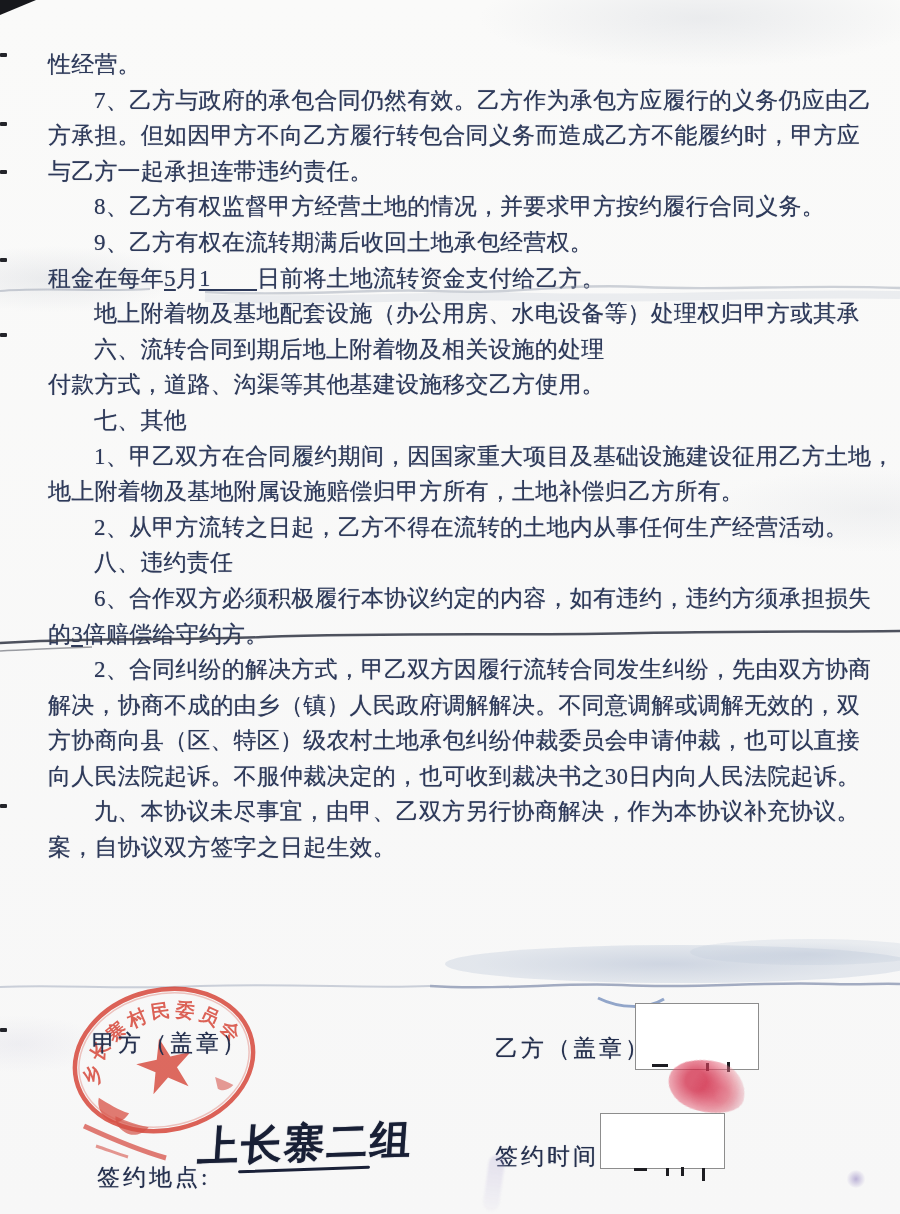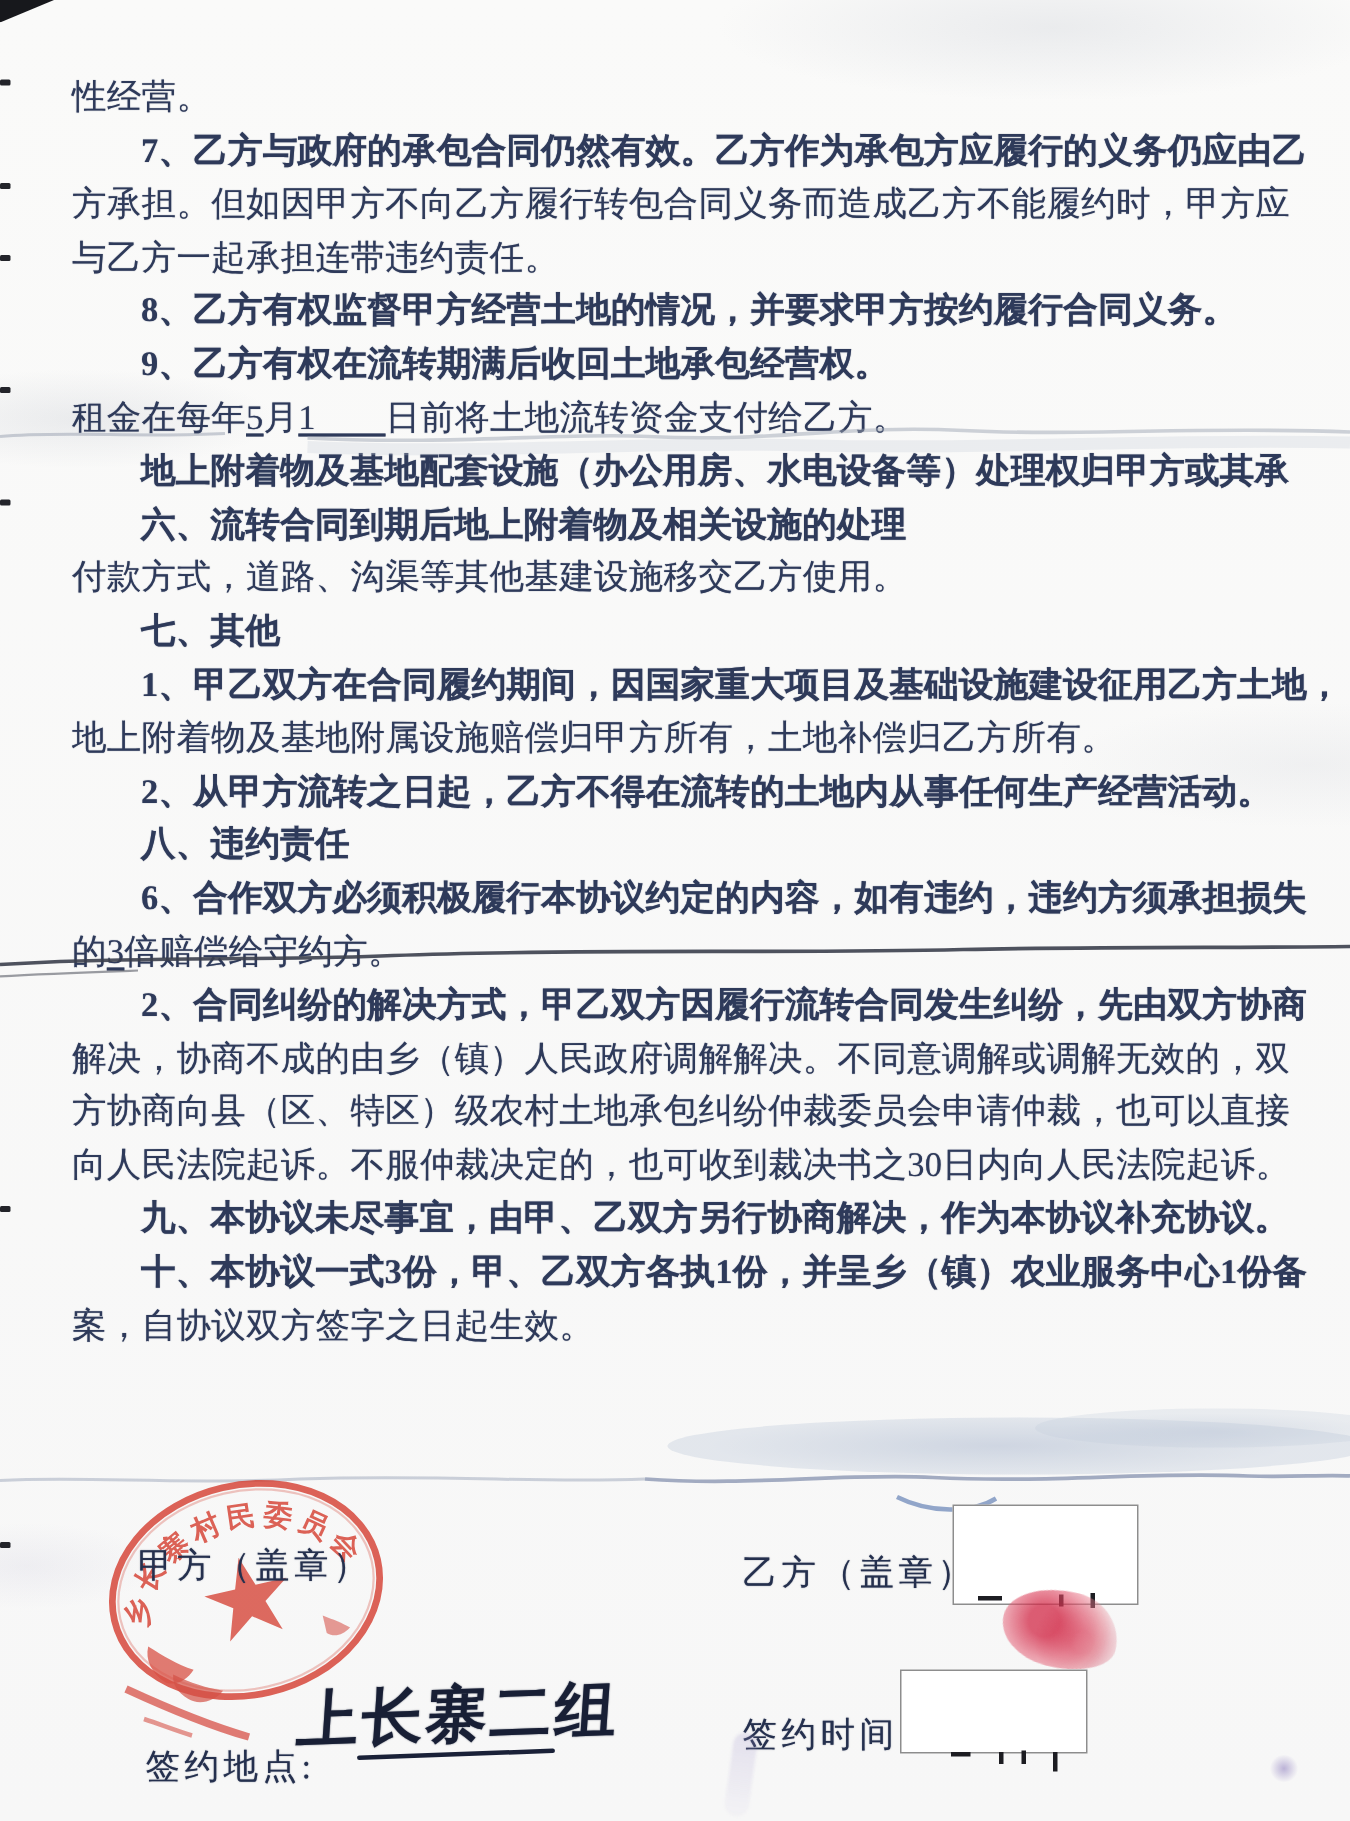--- a/index.html
+++ b/index.html
@@ -19,21 +19,21 @@
       radial-gradient(ellipse 140px 16px at 90% 78.6%, rgba(166,178,202,.28), transparent 75%),
       radial-gradient(ellipse 120px 40px at 2% 86%, rgba(180,178,205,.14), transparent 72%),
       linear-gradient(#fafaf9,#f7f7f7);
   }
   .text-block{position:absolute;left:48px;top:47px;width:830px;}
   .line{
     height:35.6px;line-height:35.6px;font-size:23px;color:#2e3a5a;
     white-space:nowrap;letter-spacing:0.2px;
     text-shadow:0 0 .7px rgba(46,58,90,.65);
   }
-  .line.indent{text-indent:2em;font-weight:bold;}
+  .line.indent{text-indent:2em;}
   .line .u{text-decoration:underline;text-underline-offset:3px;}
   .sig-label{
     position:absolute;font-size:23px;color:#25304e;letter-spacing:3px;
     text-shadow:0 0 .8px rgba(37,48,78,.7);white-space:nowrap;
   }
   .hand{
     position:absolute;font-size:41px;font-weight:bold;color:#181f35;
     transform:rotate(-2deg) skewX(-6deg);white-space:nowrap;letter-spacing:2px;
     text-shadow:0 0 1px rgba(24,31,53,.8);
   }
@@ -97,21 +97,20 @@
     <div class="line"><span>地上附着物及基地附属设施赔偿归甲方所有，土地补偿归乙方所有。</span></div>
     <div class="line indent"><span>2、从甲方流转之日起，乙方不得在流转的土地内从事任何生产经营活动。</span></div>
     <div class="line indent"><span>八、违约责任</span></div>
     <div class="line indent"><span>6、合作双方必须积极履行本协议约定的内容，如有违约，违约方须承担损失</span></div>
     <div class="line"><span>的</span><span class="u">3</span><span>倍赔偿给守约方。</span></div>
     <div class="line indent"><span>2、合同纠纷的解决方式，甲乙双方因履行流转合同发生纠纷，先由双方协商</span></div>
     <div class="line"><span>解决，协商不成的由乡（镇）人民政府调解解决。不同意调解或调解无效的，双</span></div>
     <div class="line"><span>方协商向县（区、特区）级农村土地承包纠纷仲裁委员会申请仲裁，也可以直接</span></div>
     <div class="line"><span>向人民法院起诉。不服仲裁决定的，也可收到裁决书之30日内向人民法院起诉。</span></div>
     <div class="line indent"><span>九、本协议未尽事宜，由甲、乙双方另行协商解决，作为本协议补充协议。</span></div>
-    <div class="line indent"><span>十、本协议一式3份，甲、乙双方各执1份，并呈乡（镇）农业服务中心1份备</span></div>
     <div class="line"><span>案，自协议双方签字之日起生效。</span></div>
   </div>
 
 <svg class="decor" width="900" height="1214" viewBox="0 0 900 1214">
 
   <path d="M0,291 C40,287 95,292 150,289" stroke="#98a0b0" stroke-width="2" fill="none" opacity="0.5"></path>
   <path d="M205,292 C300,297 380,288 432,291 C520,295 562,283 642,287 C722,291 802,284 900,288" stroke="#9aa2b2" stroke-width="2.4" fill="none" opacity="0.48"></path>
   <path d="M205,298 C320,303 430,294 540,297 C660,300 780,292 900,295" stroke="#c6ccd8" stroke-width="8" fill="none" opacity="0.28"></path>
 
   <path d="M0,643 L40,641 C140,638 200,640 262,637 C400,632 520,636 642,633 C742,631 822,632 900,631" stroke="#3b3f4c" stroke-width="2.4" fill="none" opacity="0.9"></path>

